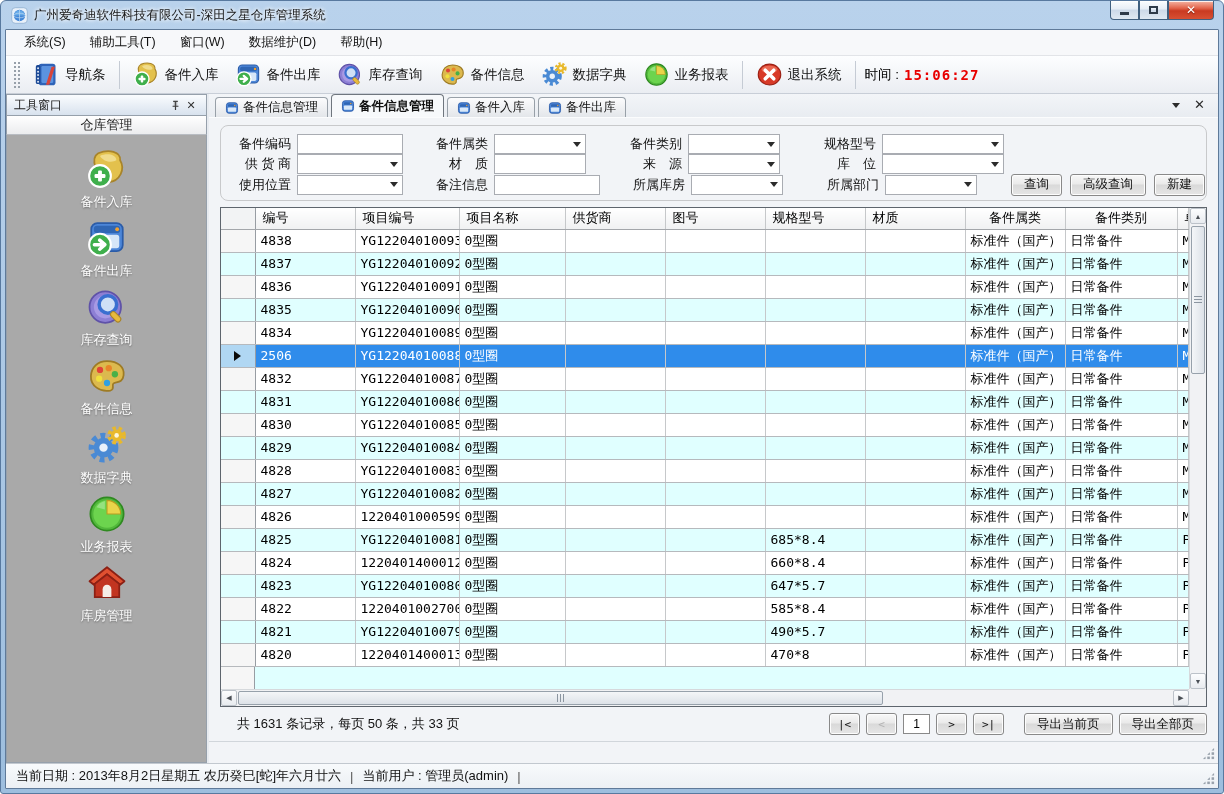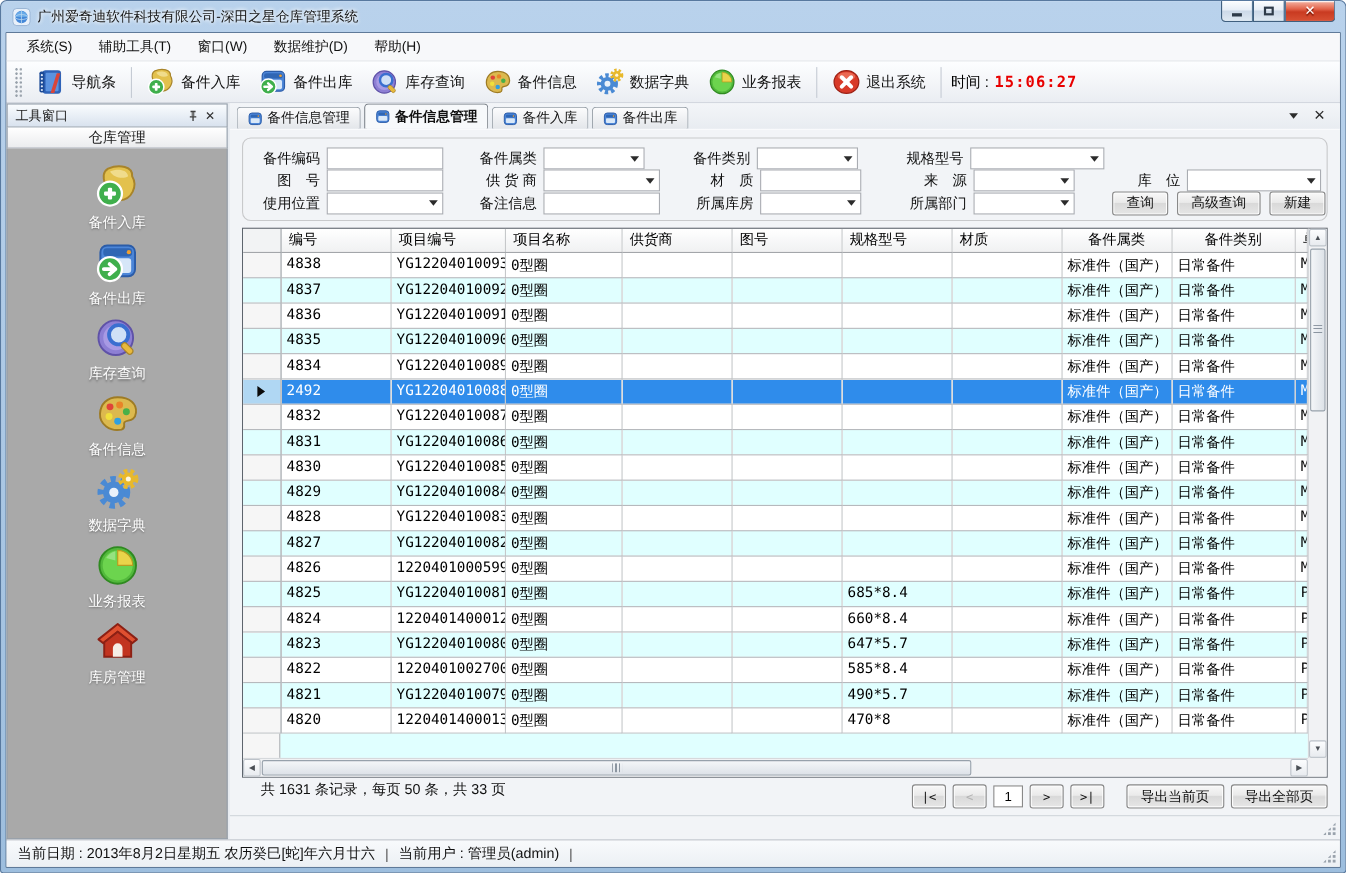--- a/index.html
+++ b/index.html
@@ -124,21 +124,21 @@
   .vthumb { position:absolute; top:18px; left:1px; width:14px; height:148px;
     background:linear-gradient(90deg,#f4f6f8,#dde2e8); border:1px solid #97a1ab; border-radius:2px; }
   .vthumb .vgrip { position:absolute; top:50%; left:50%; transform:translate(-50%,-50%); width:8px; height:9px;
     background:repeating-linear-gradient(#8b95a0 0 1px, transparent 1px 3px); }
   .hthumb { position:absolute; top:1px; left:17px; width:645px; height:14px;
     background:linear-gradient(#f4f6f8,#dde2e8); border:1px solid #97a1ab; border-radius:2px; }
   .hthumb .hgrip { position:absolute; top:50%; left:50%; transform:translate(-50%,-50%); width:9px; height:8px;
     background:repeating-linear-gradient(90deg,#8b95a0 0 1px, transparent 1px 3px); }
 
   
-  .pager { height:30px; display:flex; margin:2px 11px; font-size:13px; flex:0 0 auto; }
+  .pager { height:30px; display:flex; align-items:center; margin:2px 11px; font-size:13px; flex:0 0 auto; }
   .pager-summary { margin-left:17px; color:#111; }
   .pager-right { margin-left:auto; display:flex; align-items:center; gap:6px; }
   .pg-btn { width:31px; height:22px; padding:0; font-family:"DejaVu Sans Mono",monospace; font-size:11px; }
   .pg-btn.disabled { color:#b2b2b2; }
   .pg-input { width:27px; height:20px; border:1px solid #898989; text-align:center; font-size:12px; font-family:inherit; }
   .export-gap { width:8px; }
 
   .inner-strip { height:22px; border-top:1px solid #d1d6db; background:#f2f4f7; position:relative; flex:0 0 auto; }
   .grip { position:absolute; right:3px; bottom:3px; width:13px; height:13px;
     background-image:radial-gradient(#98a1ab 1.2px, transparent 1.4px); background-size:4.3px 4.3px; background-position:100% 100%;
@@ -480,24 +480,20 @@
                 </div>
                 <div class="f-group g4">
         <span class="f-label">规格型号</span>
                   <div class="f-select">
            <span class="f-selval"></span>
            <span class="f-selarrow"></span>
          </div>
                 </div>
               </div>
               <div class="form-row">
-                <div class="f-group g0">
-        <span class="f-label">图　号</span>
-                  <input class="f-input" type="text" value="" style="">
-                </div>
                 <div class="f-group g1">
         <span class="f-label">供 货 商</span>
                   <div class="f-select">
            <span class="f-selval"></span>
            <span class="f-selarrow"></span>
          </div>
                 </div>
                 <div class="f-group g2">
         <span class="f-label">材　质</span>
                   <input class="f-input" type="text" value="" style="">
@@ -645,21 +641,21 @@
                       <td class="c5"></td>
                       <td class="c6"></td>
                       <td class="c7">标准件（国产）</td>
                       <td class="c8">日常备件</td>
                       <td class="c9">M</td>
                     </tr>
                     <tr class="sel">
                       <td class="rowhdr">
                         <span class="rowarrow"></span>
                       </td>
-                      <td class="c0">2492</td>
+                      <td class="c0">2506</td>
                       <td class="c1">YG12204010088</td>
                       <td class="c2">0型圈</td>
                       <td class="c3"></td>
                       <td class="c4"></td>
                       <td class="c5"></td>
                       <td class="c6"></td>
                       <td class="c7">标准件（国产）</td>
                       <td class="c8">日常备件</td>
                       <td class="c9">M</td>
                     </tr>

